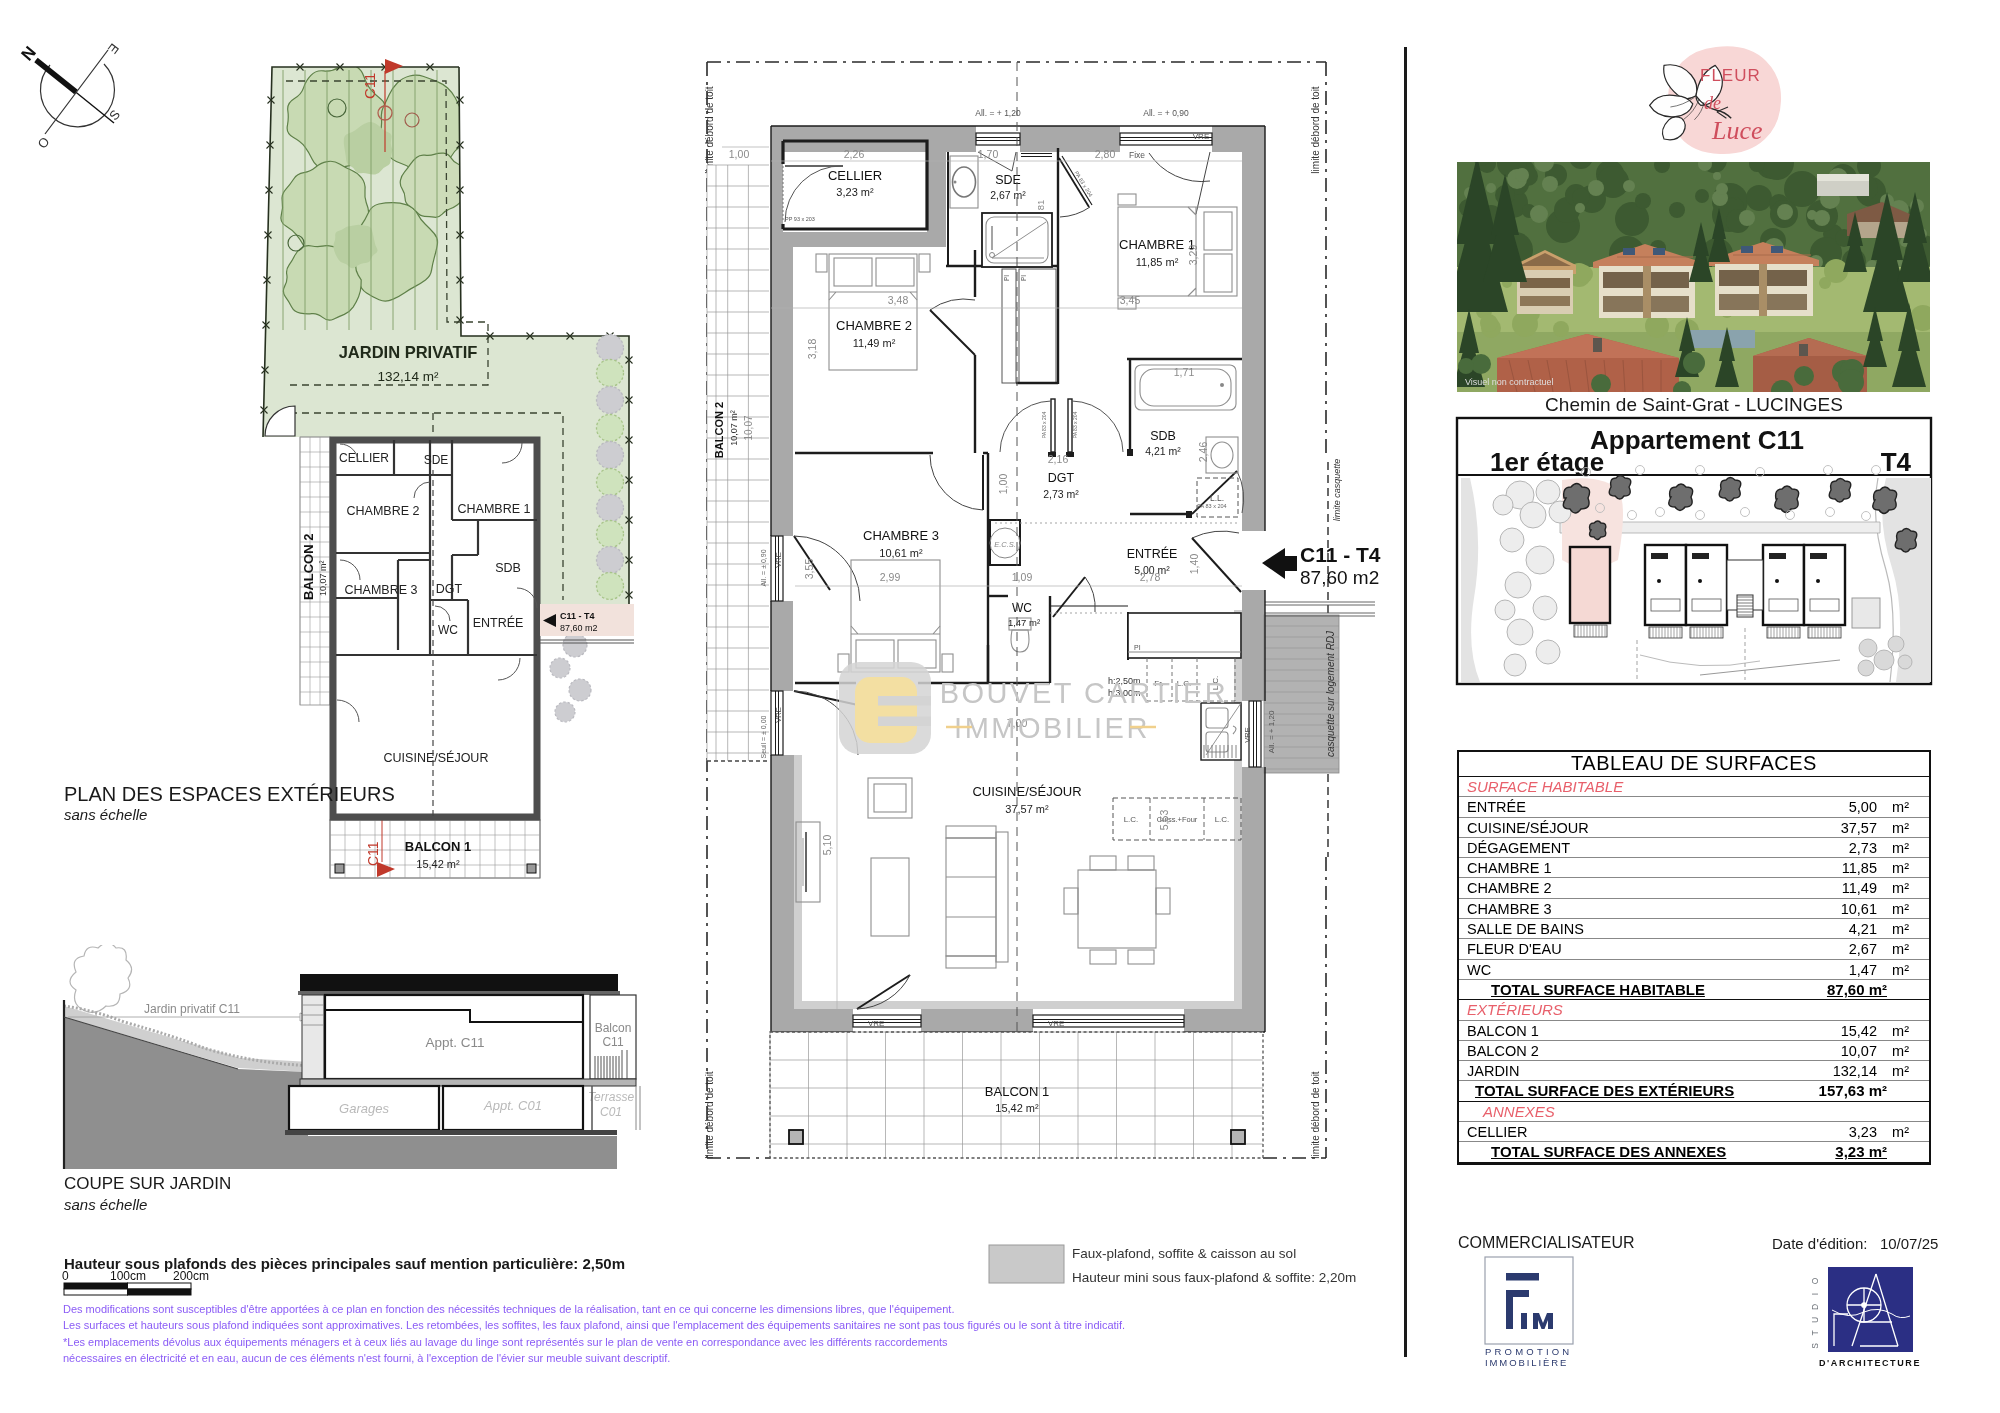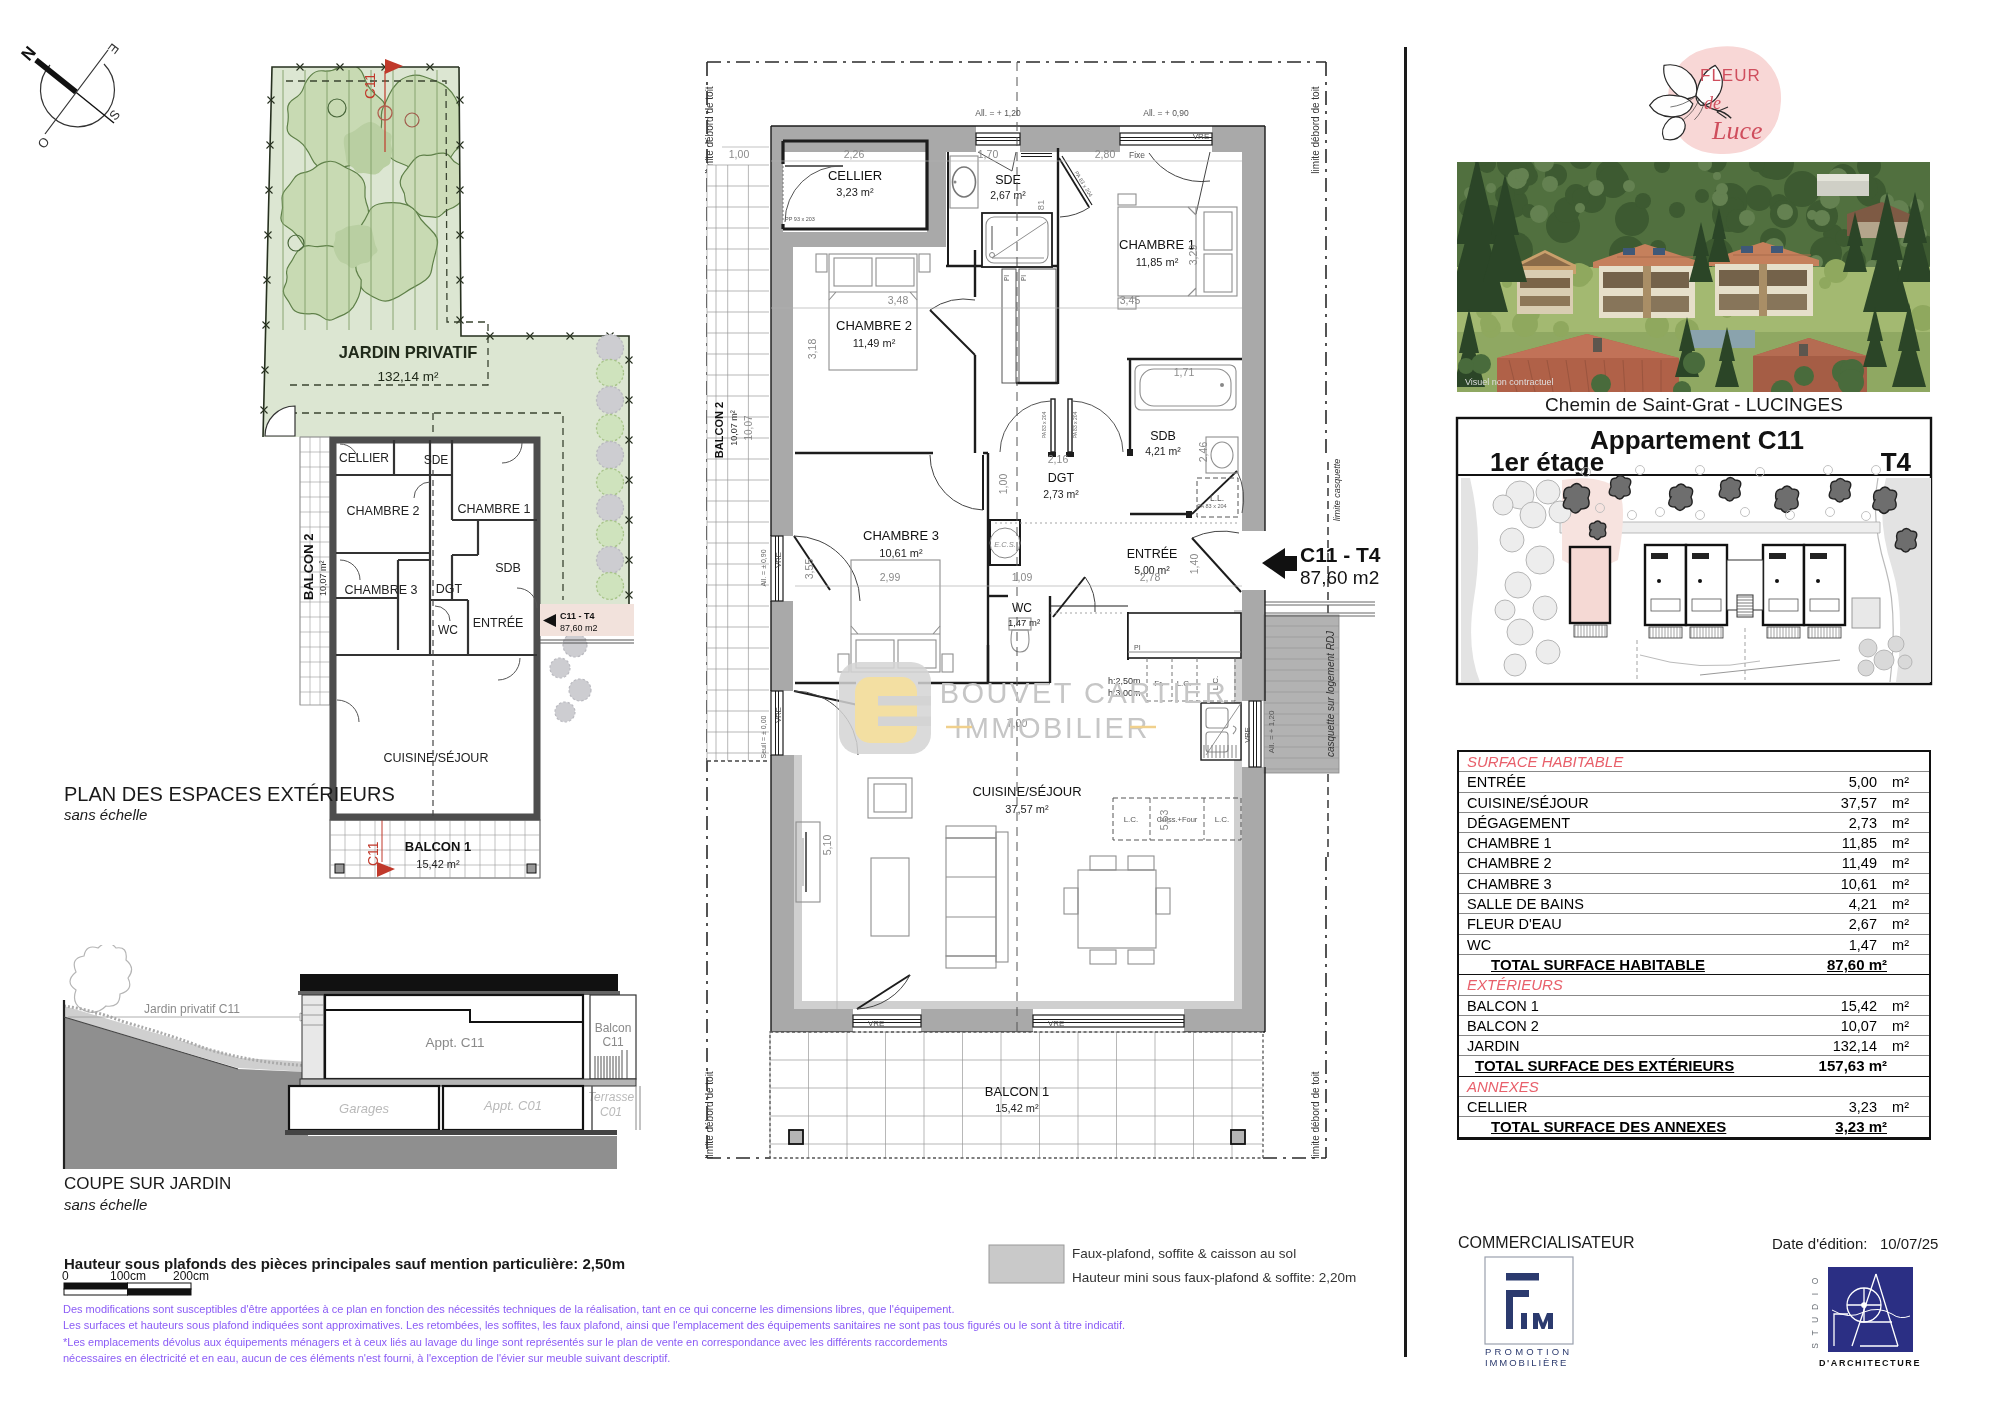--- a/index.html
+++ b/index.html
@@ -1014,20 +1014,21 @@
         <circle cx="1868" cy="648" r="9"></circle>
         <circle cx="1884" cy="660" r="10"></circle>
         <circle cx="1866" cy="668" r="8"></circle>
         <circle cx="1896" cy="644" r="8"></circle>
         <circle cx="1905" cy="662" r="7"></circle>
       </g>
       <path d="M1637 640 L1637 680 M1745 628 L1745 680" fill="none" stroke="#999" stroke-width="0.9" stroke-dasharray="4 3"></path>
     </svg>
 
 <div class="abs" style="left:1457px;top:750px;width:474px;border:2.2px solid #111;box-sizing:border-box;background:#fff;">
+<div style="font-size:20px;text-align:center;padding:0 0 1px 0;border-bottom:1.6px solid #111;letter-spacing:0.5px;">TABLEAU DE SURFACES</div>
 <div style="height:19.3px;border-bottom:1px solid #888;font-size:15px;font-style:italic;color:#e8606b;padding-left:8px;line-height:20px;">SURFACE HABITABLE</div>
 <div style="height:19.3px;border-bottom:1px solid #888;font-size:14.5px;line-height:20px;position:relative;">
         <span style="position:absolute;left:8px;">ENTRÉE</span>
         <span style="position:absolute;right:52px;">5,00</span>
         <span style="position:absolute;right:20px;">m²</span>
       </div>
 <div style="height:19.3px;border-bottom:1px solid #888;font-size:14.5px;line-height:20px;position:relative;">
         <span style="position:absolute;left:8px;">CUISINE/SÉJOUR</span>
         <span style="position:absolute;right:52px;">37,57</span>
         <span style="position:absolute;right:20px;">m²</span>
@@ -1084,21 +1085,21 @@
       </div>
 <div style="height:19.3px;border-bottom:1px solid #888;font-size:14.5px;line-height:20px;position:relative;">
         <span style="position:absolute;left:8px;">JARDIN</span>
         <span style="position:absolute;right:52px;">132,14</span>
         <span style="position:absolute;right:20px;">m²</span>
       </div>
 <div style="height:19.3px;border-bottom:1.6px solid #111;font-size:15px;font-weight:bold;line-height:20px;position:relative;">
         <span style="position:absolute;left:16px;text-decoration:underline;">TOTAL SURFACE DES EXTÉRIEURS</span>
         <span style="position:absolute;right:42px;">157,63 m²</span>
       </div>
-<div style="height:19.3px;border-bottom:1px solid #888;font-size:15px;font-style:italic;color:#e8606b;padding-left:8px;line-height:20px;">ANNEXES</div>
+<div style="height:19.3px;border-bottom:1px solid #888;font-size:15px;font-style:italic;color:#e8606b;padding-left:24px;line-height:20px;">ANNEXES</div>
 <div style="height:19.3px;border-bottom:1px solid #888;font-size:14.5px;line-height:20px;position:relative;">
         <span style="position:absolute;left:8px;">CELLIER</span>
         <span style="position:absolute;right:52px;">3,23</span>
         <span style="position:absolute;right:20px;">m²</span>
       </div>
 <div style="height:19.3px;border-bottom:1.6px solid #111;font-size:15px;font-weight:bold;line-height:20px;position:relative;">
         <span style="position:absolute;left:32px;text-decoration:underline;">TOTAL SURFACE DES ANNEXES</span>
         <span style="position:absolute;right:42px;text-decoration:underline;">3,23 m²</span>
       </div>
 </div>

